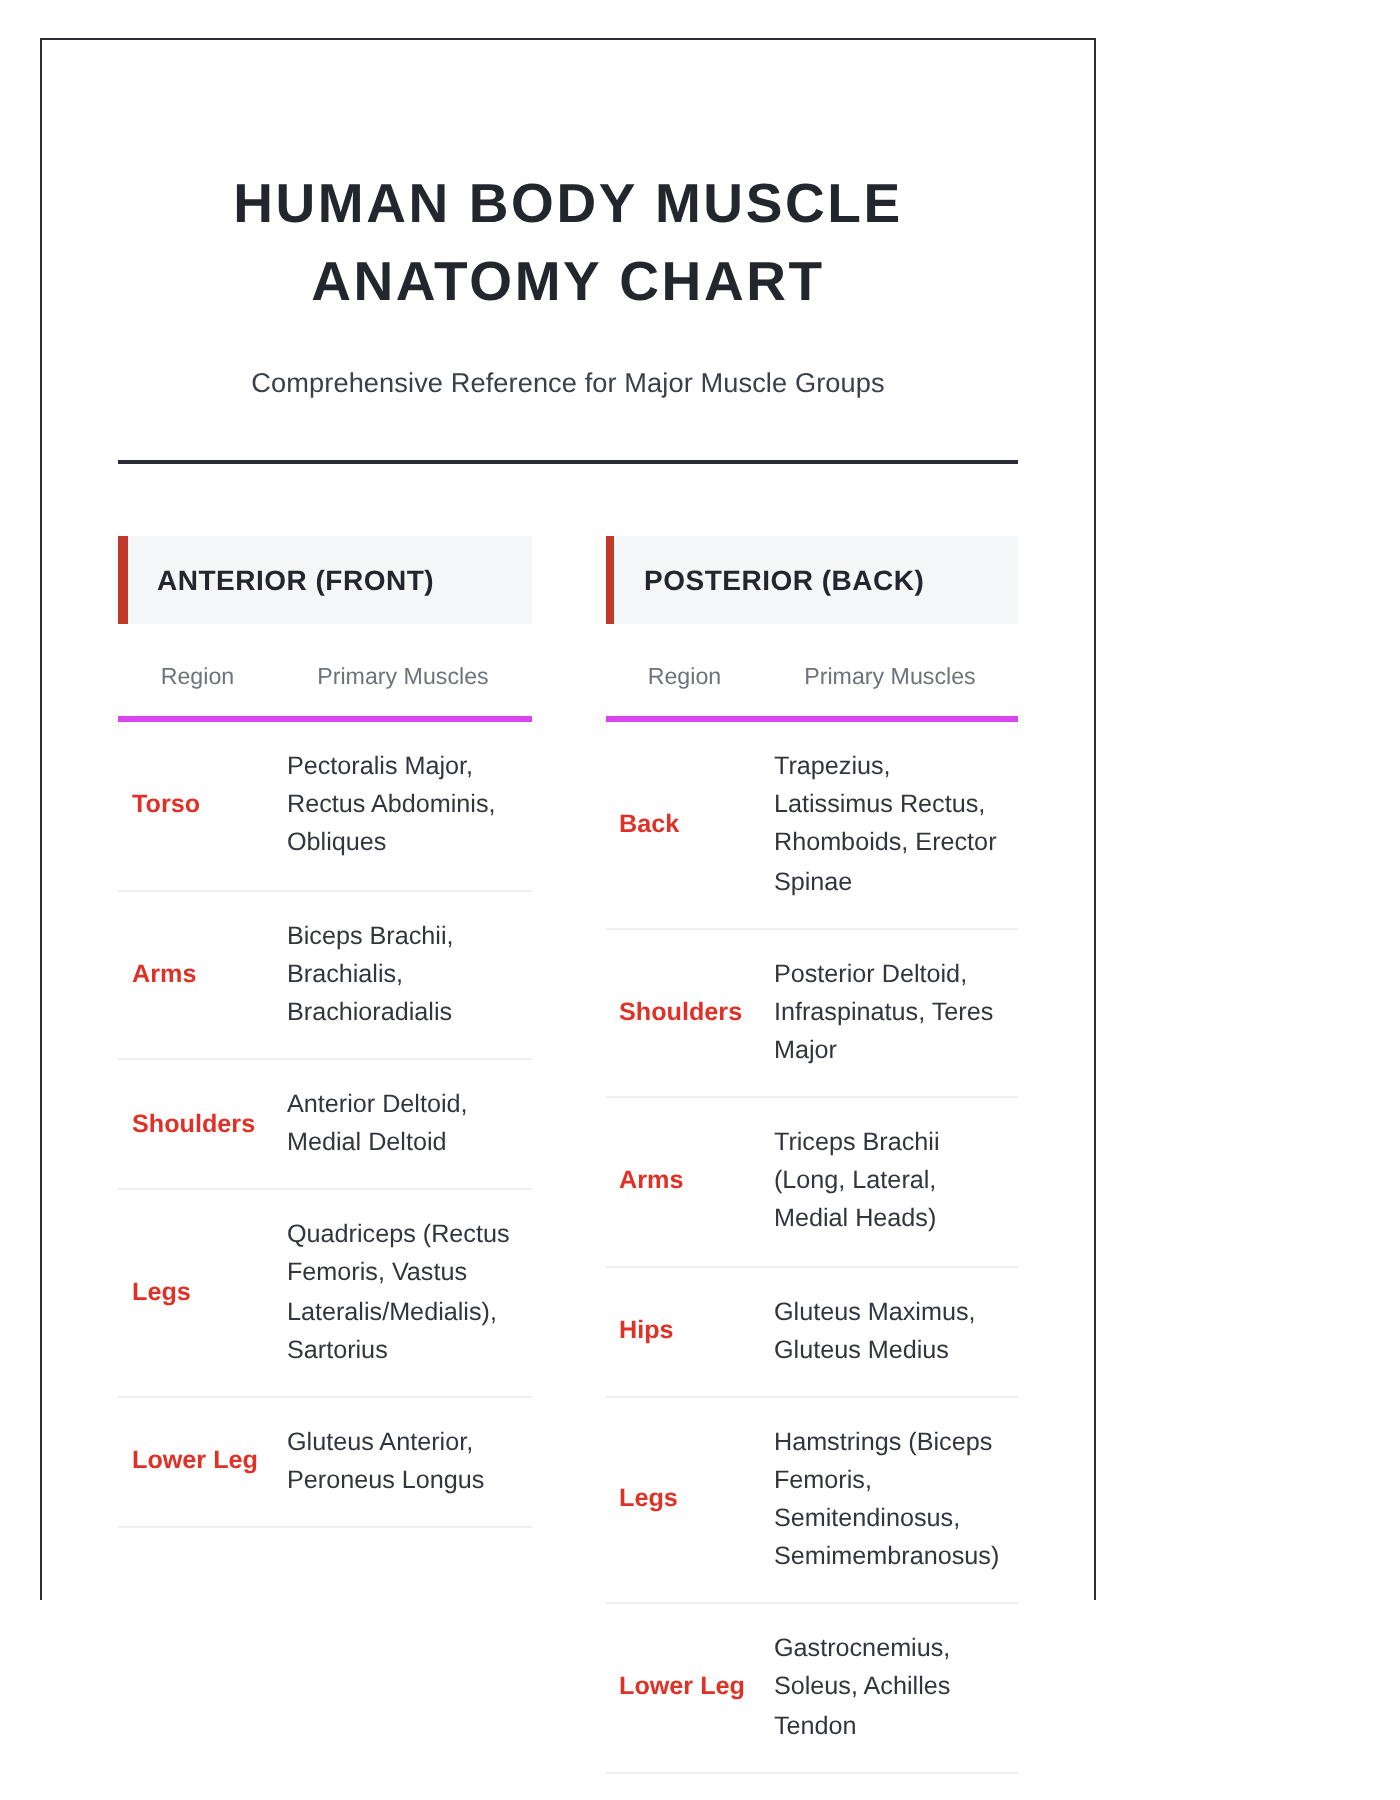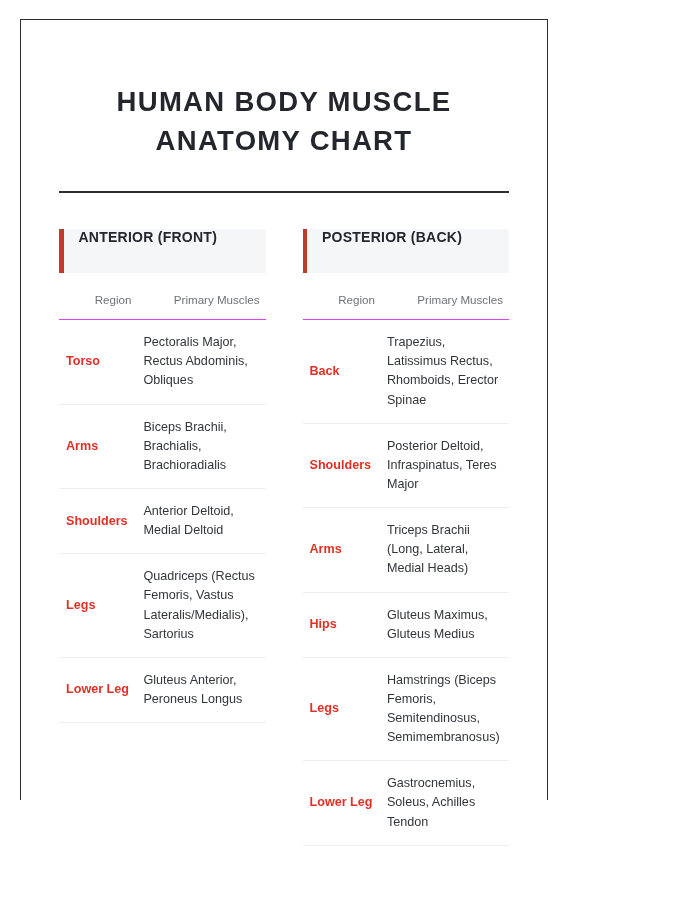--- a/index.html
+++ b/index.html
@@ -62,20 +62,21 @@
     gap: 37px;
     align-items: flex-start;
   }
   .col {
     flex: 1 1 0;
     min-width: 0;
   }
 
   .section-head {
     display: flex;
+    align-items: center;
     background: #f4f6f8;
     height: 44px;
     box-sizing: border-box;
   }
   .section-accent {
     width: 4.5px;
     align-self: stretch;
     background: #c0392b;
     flex: 0 0 auto;
   }
@@ -90,26 +91,26 @@
   table.muscle-table {
     width: 100%;
     border-collapse: collapse;
     margin-top: 20px;
     table-layout: fixed;
   }
   table.muscle-table col.c-region { width: 38%; }
   table.muscle-table col.c-muscles { width: 62%; }
 
   table.muscle-table th {
-    text-align: right;
+    text-align: center;
     font-size: 11.6px;
     font-weight: normal;
     color: #6e7279;
     padding: 0 6px 13px 6px;
-    border-bottom: 1px solid #d946ef;
+    border-bottom: 3px solid #d946ef;
     vertical-align: bottom;
   }
   table.muscle-table th.th-region { padding-left: 7px; }
 
   table.muscle-table td {
     border-bottom: 1px solid #eceef0;
     padding: 13px 6px 13px 6px;
     vertical-align: middle;
     font-size: 12.6px;
     line-height: 1.52;
@@ -126,20 +127,21 @@
     border-bottom: 1px solid #eceef0;
   }
 </style>
 </head>
 <body>
 
 <div class="page">
 
   <h1 class="doc-title">HUMAN BODY MUSCLE ANATOMY CHART</h1>
 
+  <p class="doc-subtitle">Comprehensive Reference for Major Muscle Groups</p>
 
   <div class="title-rule"></div>
 
   <div class="columns">
 
     <div class="col">
       <div class="section-head">
         <div class="section-accent"></div>
         <div class="section-label">ANTERIOR (FRONT)</div>
       </div>

